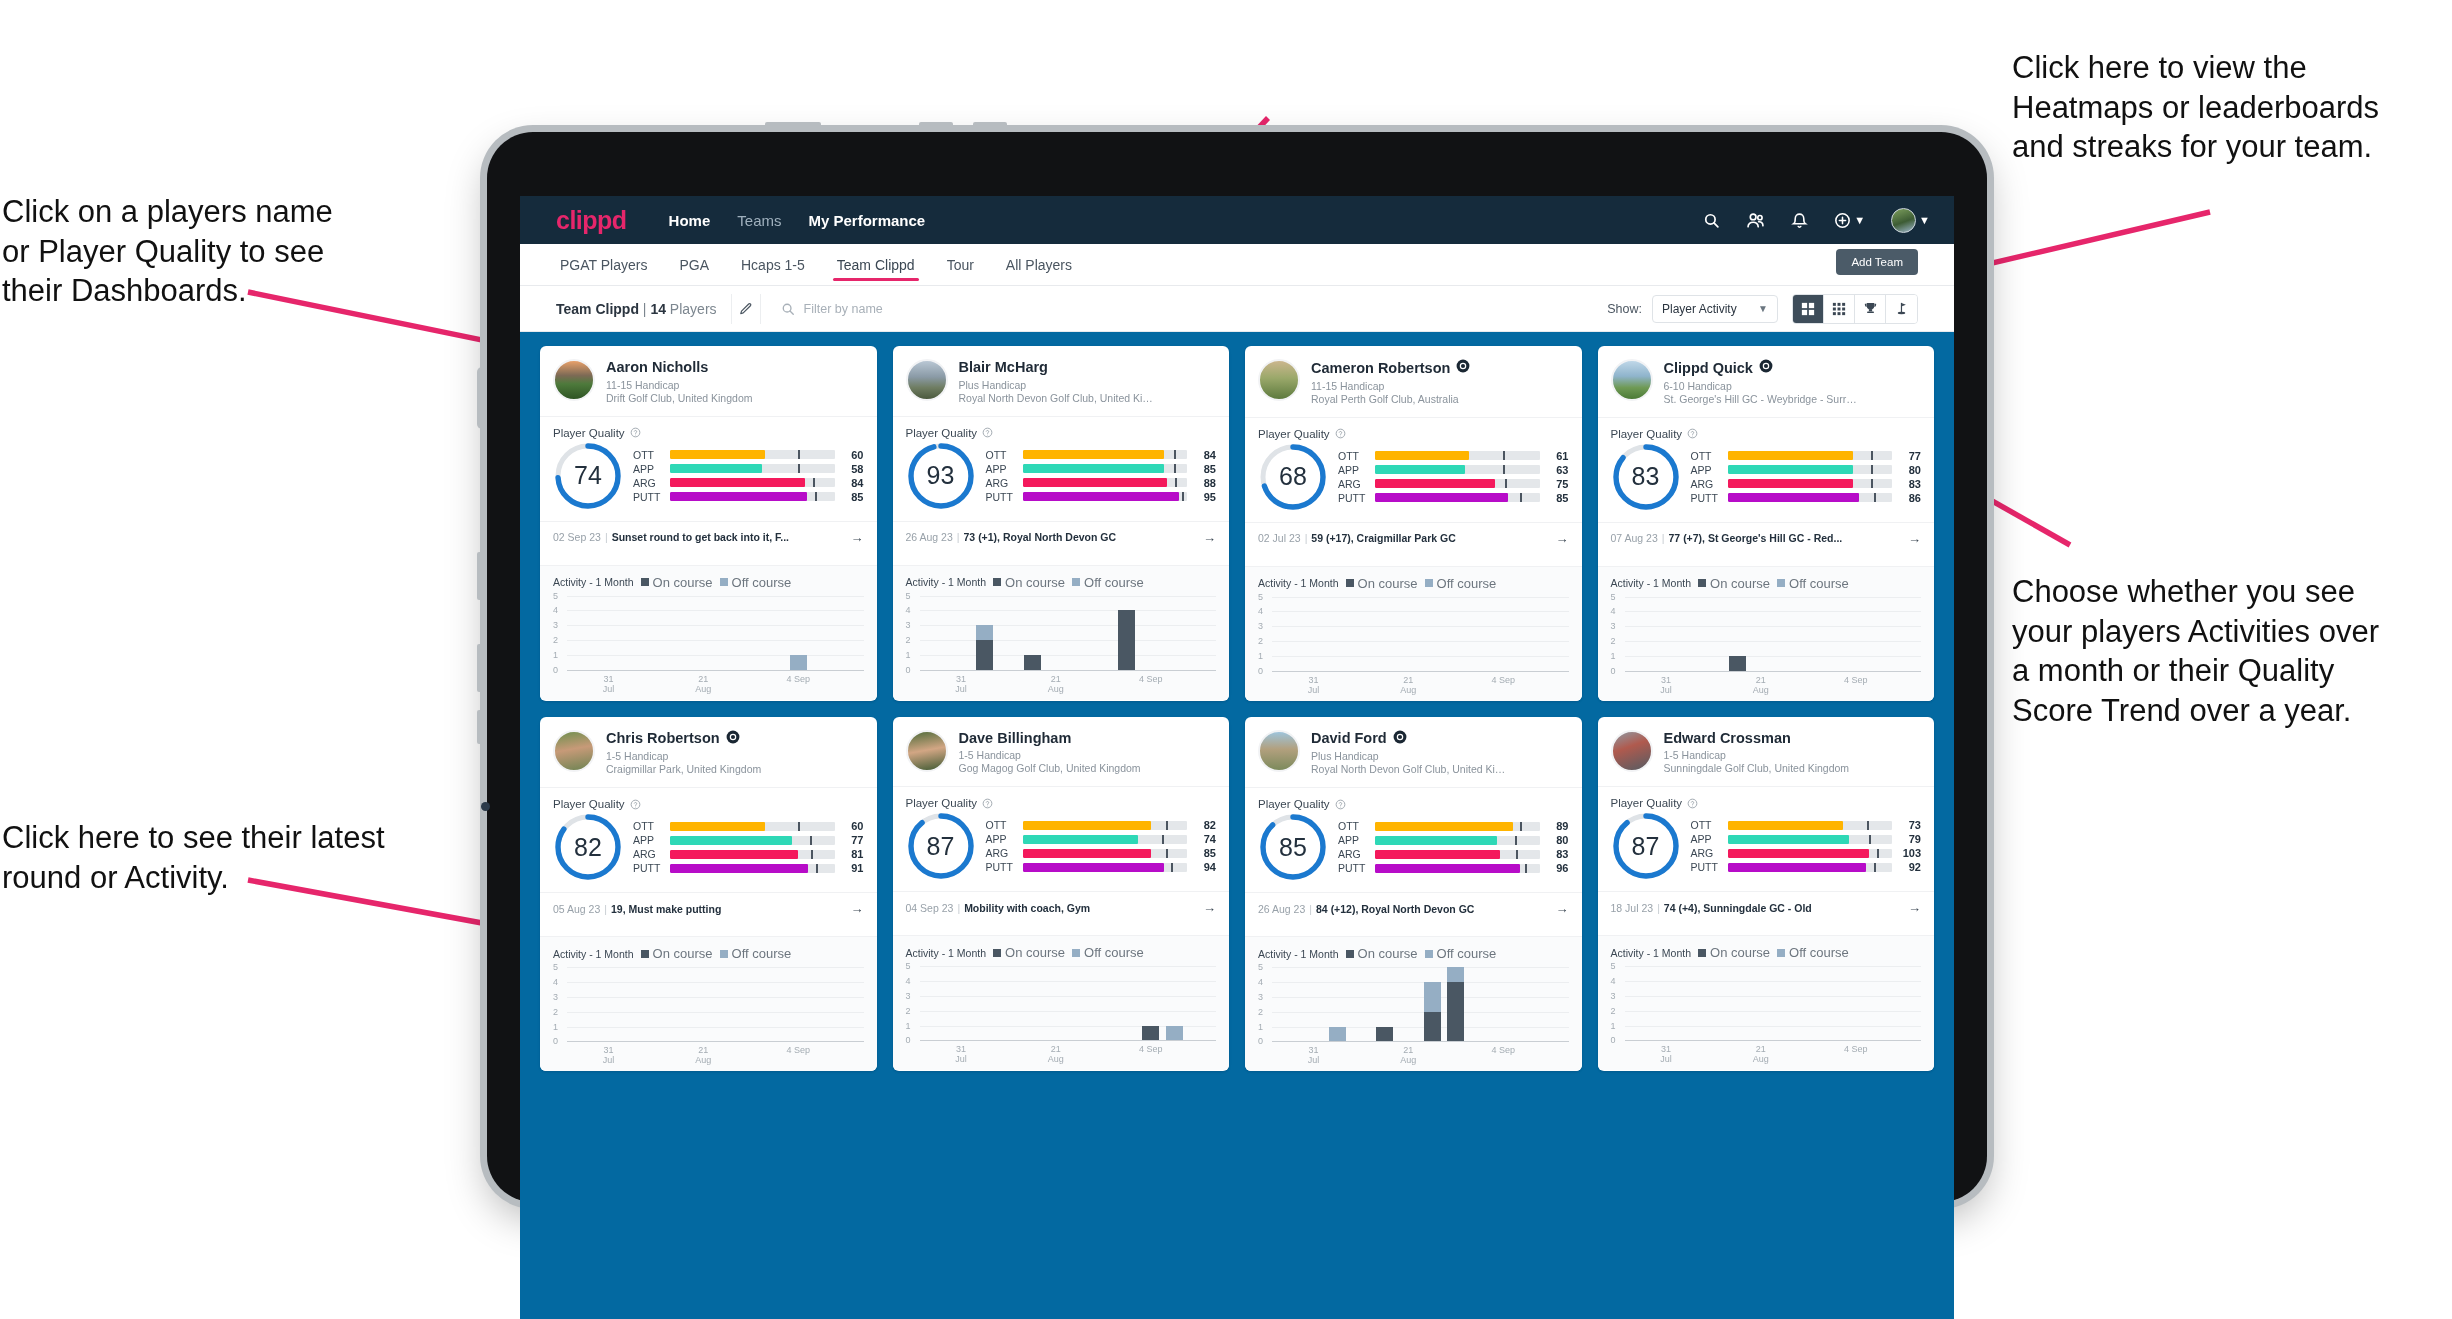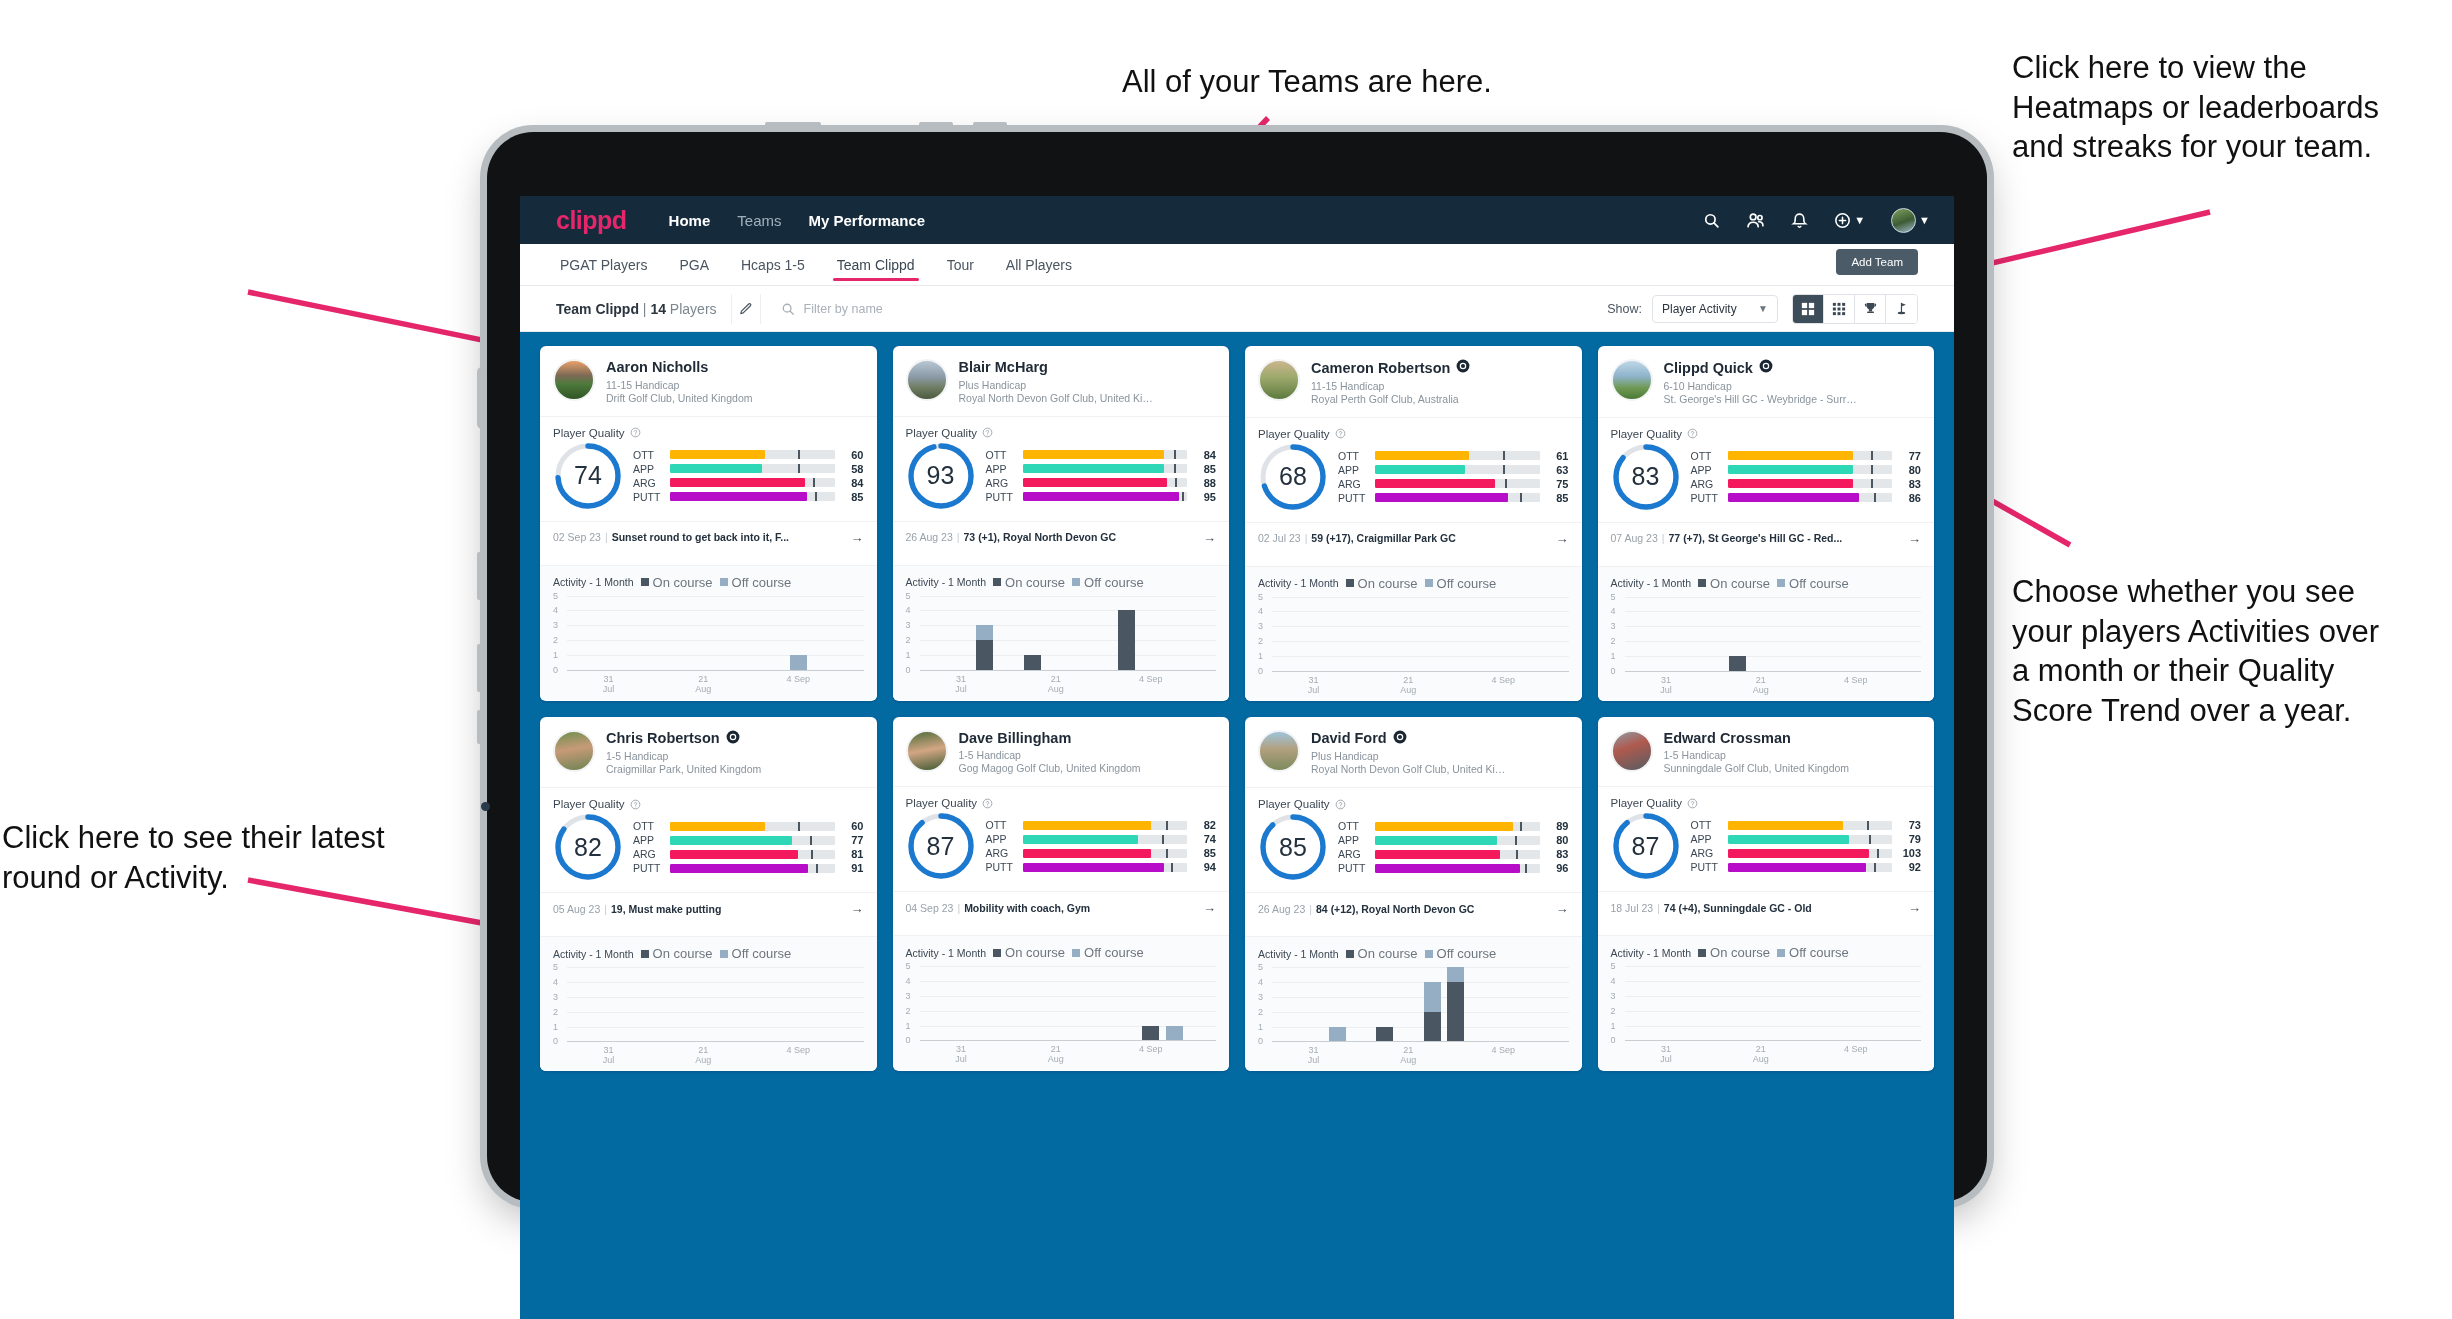--- a/index.html
+++ b/index.html
@@ -197,21 +197,23 @@
   .seg-on { background: #4a5763; }
   .seg-off { background: #95aec4; }
   .xaxis { display: flex; margin-left: 14px; padding: 4px 6px 0 6px; }
   .xlab { flex: 1; text-align: center; font-size: 9px; color: #a4acb3; }
 </style>
 </head>
 <body>
 
 <div class="page">
 
-  <div class="annot annot-top">All of your Teams are here.</div>
+  <div class="annot annot-left1">Click on a players name
+or Player Quality to see
+their Dashboards.</div>
   <div class="annot annot-left2">Click here to see their latest
 round or Activity.</div>
   <div class="annot annot-right1">Click here to view the
 Heatmaps or leaderboards
 and streaks for your team.</div>
   <div class="annot annot-right2">Choose whether you see
 your players Activities over
 a month or their Quality
 Score Trend over a year.</div>
 

